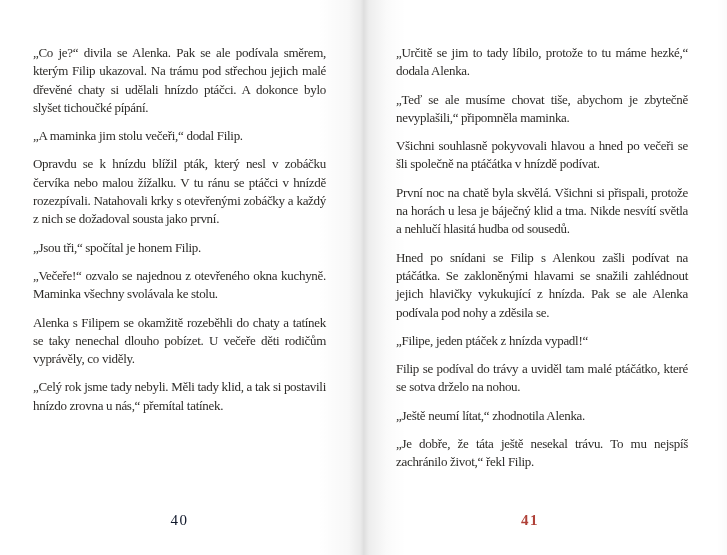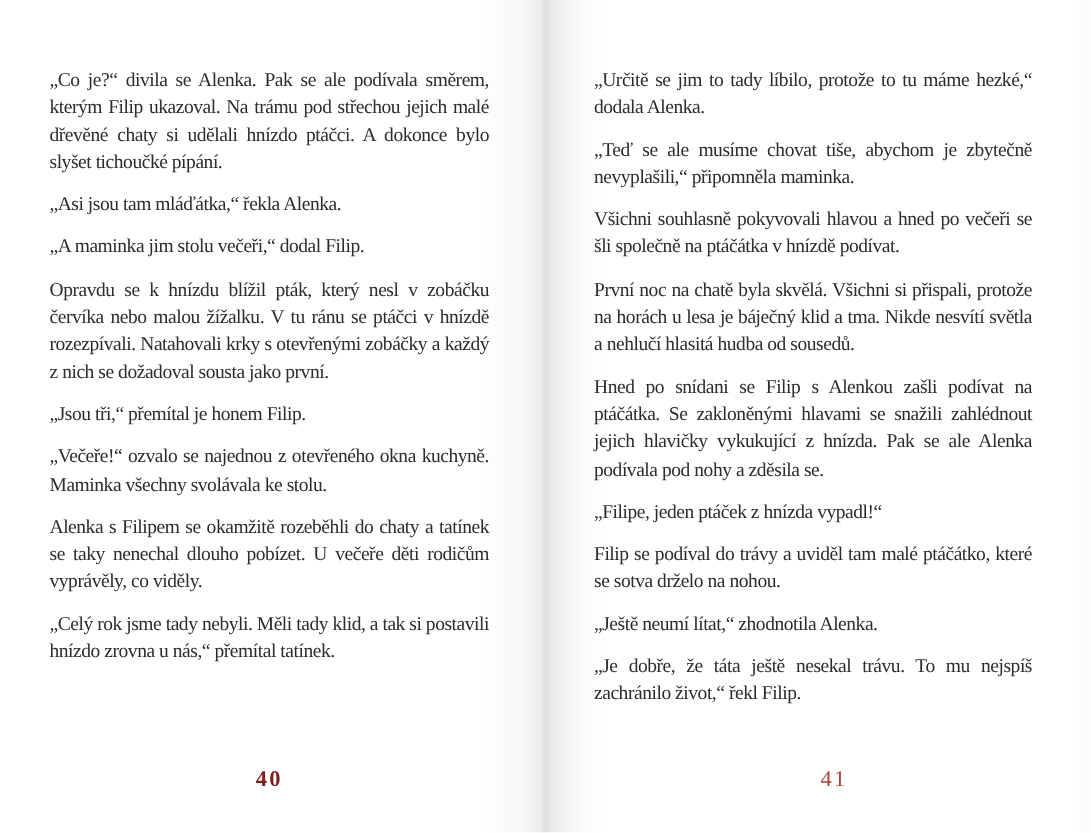--- a/index.html
+++ b/index.html
@@ -48,21 +48,21 @@
   .page-number {
     position: absolute;
     top: 512px;
     width: 293px;
     text-align: center;
     font-size: 15px;
     letter-spacing: 1.5px;
     font-variant-numeric: oldstyle-nums;
   }
   .page-left .page-number  { left: 33px; }
-  .page-right .page-number { left: 46px; width: 292px; }
+  .page-right .page-number { left: 20px; width: 292px; font-weight: bold; }
 
   
   .gutter-shadow {
     position: absolute;
     top: 0;
     left: 318px;
     width: 88px;
     height: 555px;
     pointer-events: none;
     background: linear-gradient(to right,
@@ -86,29 +86,28 @@
   }
 </style>
 </head>
 <body>
 
 <div class="spread">
 
   <div class="page page-left">
     <div class="text-column" style="color: rgb(46, 44, 41);">
         <p>„Co je?“ divila se Alenka. Pak se ale podívala směrem, kterým Filip ukazoval. Na trámu pod střechou jejich malé dřevěné chaty si udělali hnízdo ptáčci. A dokonce bylo slyšet tichoučké pípání.</p>
-        <p>„Asi jsou tam mláďátka,“ řekla Alenka.</p>
         <p>„A maminka jim stolu večeři,“ dodal Filip.</p>
         <p>Opravdu se k hnízdu blížil pták, který nesl v zobáčku červíka nebo malou žížalku. V tu ránu se ptáčci v hnízdě rozezpívali. Natahovali krky s otevřenými zobáčky a každý z nich se dožadoval sousta jako první.</p>
-        <p>„Jsou tři,“ přemítal je honem Filip.</p>
+        <p>„Jsou tři,“ spočítal je honem Filip.</p>
         <p>„Večeře!“ ozvalo se najednou z otevřeného okna kuchyně. Maminka všechny svolávala ke stolu.</p>
         <p>Alenka s Filipem se okamžitě rozeběhli do chaty a tatínek se taky nenechal dlouho pobízet. U večeře děti rodičům vyprávěly, co viděly.</p>
         <p>„Celý rok jsme tady nebyli. Měli tady klid, a tak si postavili hnízdo zrovna u nás,“ přemítal tatínek.</p>
       </div>
-    <div class="page-number" style="color: #7f1d1d; font-weight: bold;">40</div>
+    <div class="page-number" style="color: #0f172a;">40</div>
   </div>
 
   <div class="page page-right">
     <div class="text-column" style="color: rgb(46, 44, 41);">
         <p>„Určitě se jim to tady líbilo, protože to tu máme hezké,“ dodala Alenka.</p>
         <p>„Teď se ale musíme chovat tiše, abychom je zbytečně nevyplašili,“ připomněla maminka.</p>
         <p>Všichni souhlasně pokyvovali hlavou a hned po večeři se šli společně na ptáčátka v hnízdě podívat.</p>
         <p>První noc na chatě byla skvělá. Všichni si přispali, protože na horách u lesa je báječný klid a tma. Nikde nesvítí světla a nehlučí hlasitá hudba od sousedů.</p>
         <p>Hned po snídani se Filip s Alenkou zašli podívat na ptáčátka. Se zakloněnými hlavami se snažili zahlédnout jejich hlavičky vykukující z hnízda. Pak se ale Alenka podívala pod nohy a zděsila se.</p>
         <p>„Filipe, jeden ptáček z hnízda vypadl!“</p>

